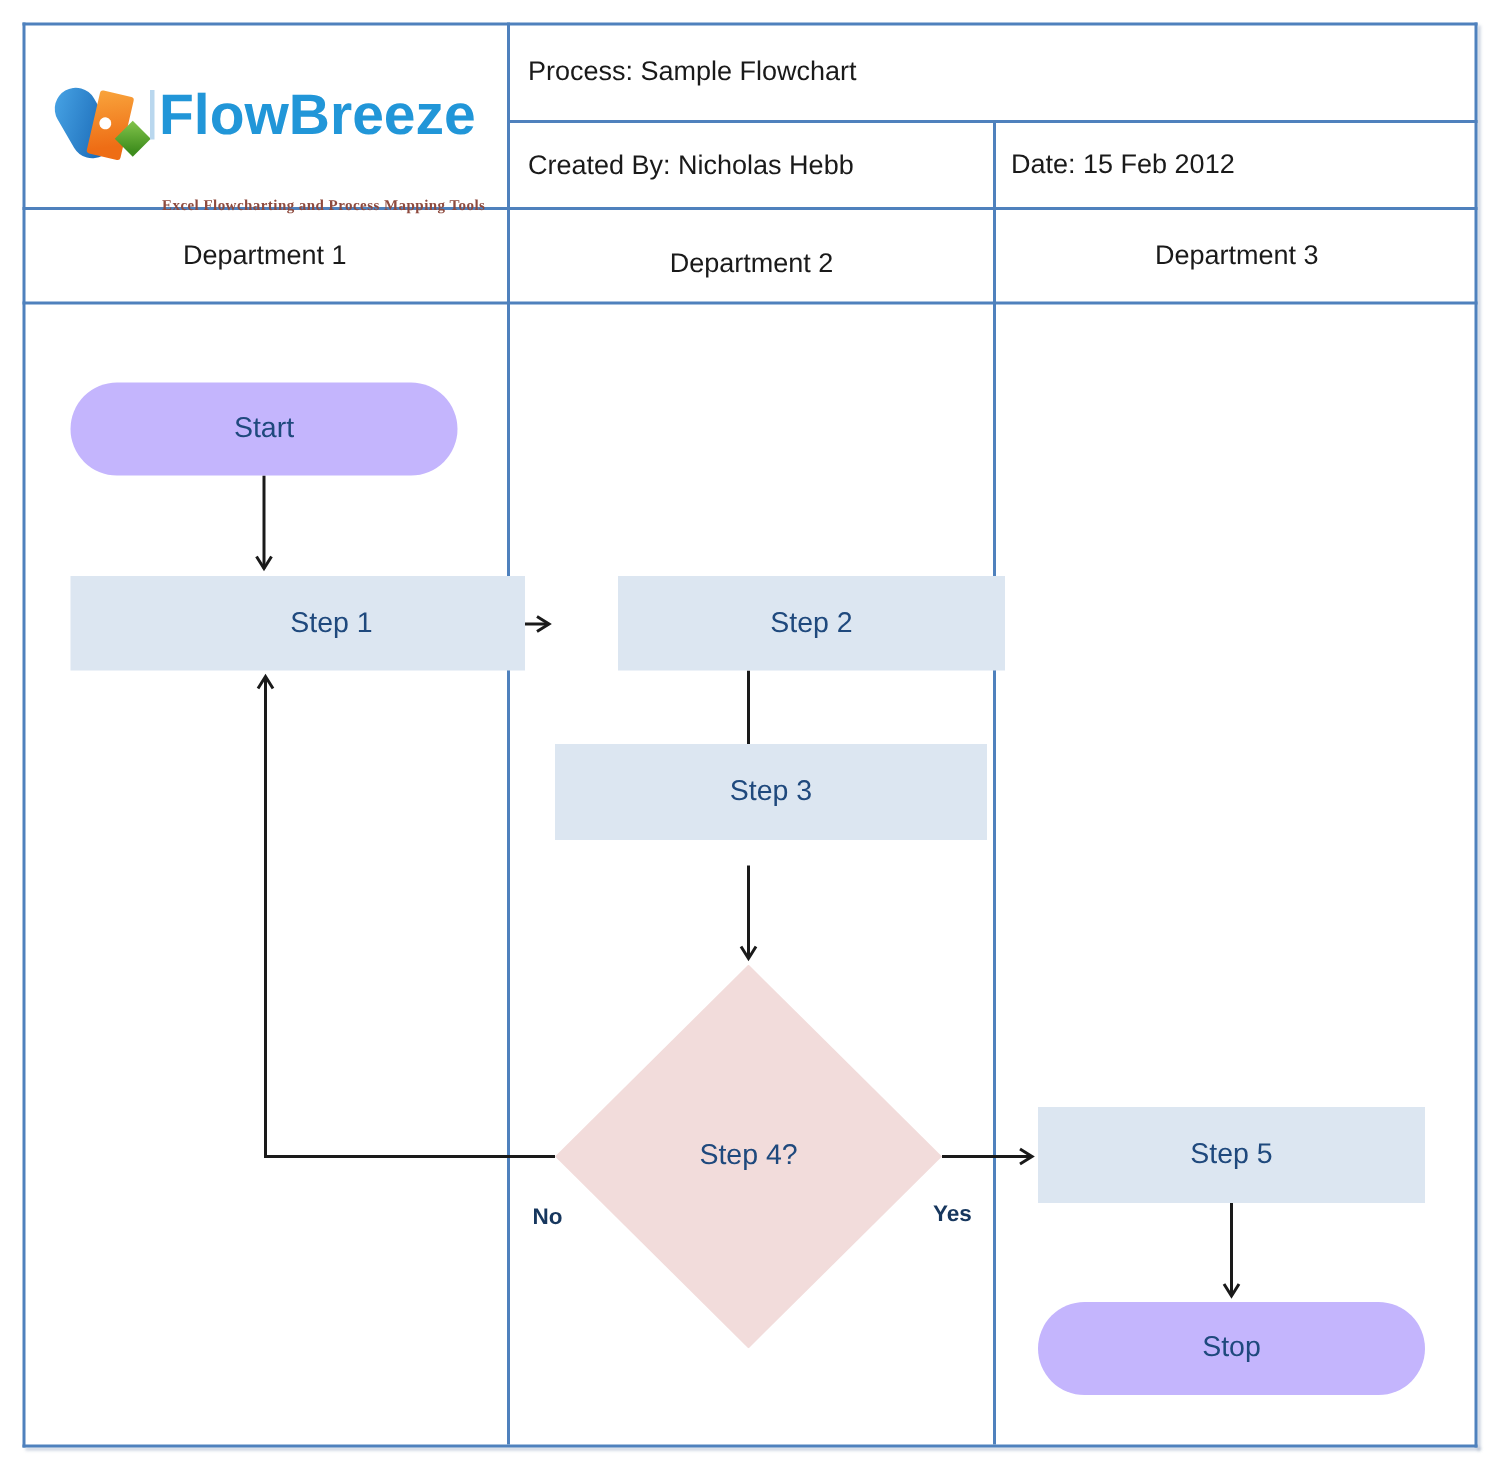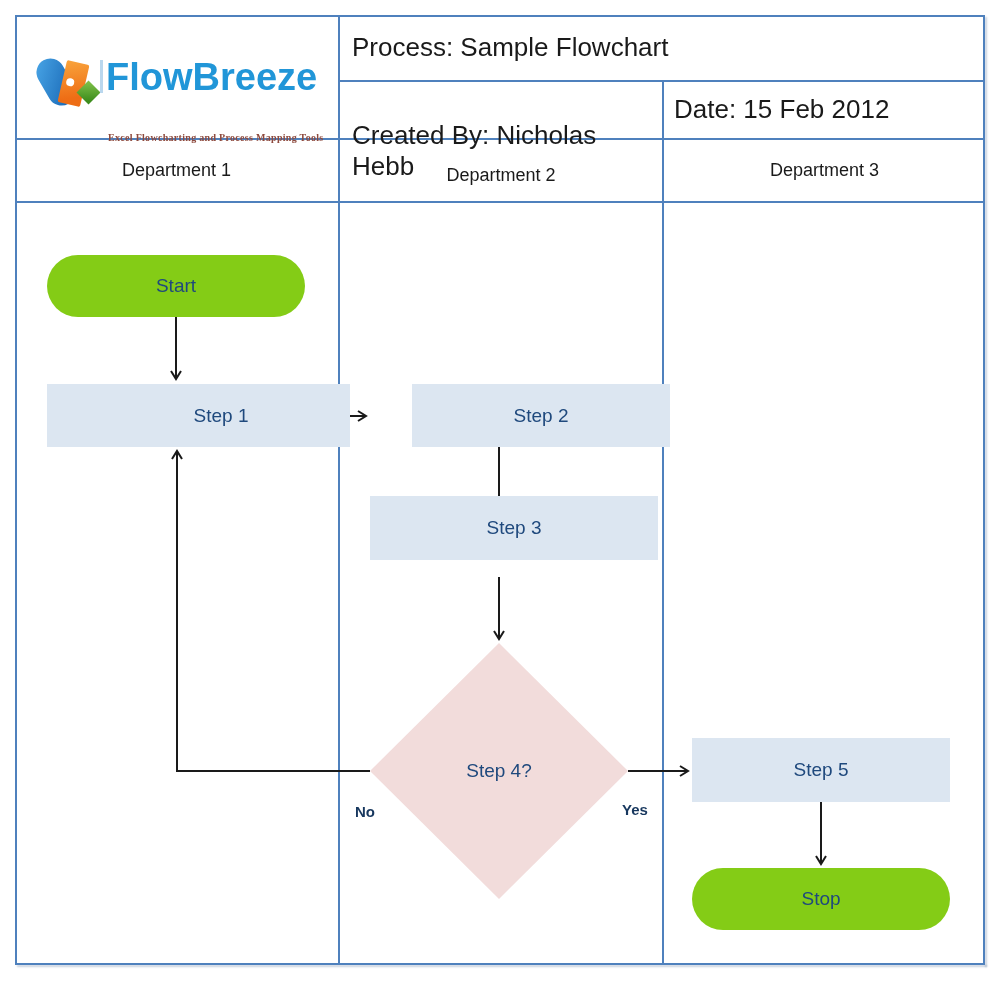--- a/index.html
+++ b/index.html
@@ -1,24 +1,24 @@
 <!DOCTYPE html>
 <html><head>
 <meta charset="utf-8">
 <style>
   html,body{margin:0;padding:0;background:#ffffff;}
   .canvas{position:relative;width:1000px;height:983px;background:#ffffff;
           font-family:"Liberation Sans",sans-serif;overflow:hidden;}
   .gridline{position:absolute;background:#4f81bd;}
   .gridline.shadowed{box-shadow:2px 2px 2px rgba(130,150,180,.45);}
-  .cell-text{position:absolute;color:#1a1a1a;font-size:26px;display:flex;align-items:center;}
+  .cell-text{position:absolute;color:#1a1a1a;font-size:18px;display:flex;align-items:center;}
   .lane-head{position:absolute;color:#1a1a1a;font-size:18px;display:flex;align-items:center;justify-content:center;border-radius:17px;}
   .node{position:absolute;display:flex;align-items:center;justify-content:center;
         color:#1f497d;font-size:19px;}
-  .terminator{background:#84cc16;border-radius:31px;}
+  .terminator{background:#c4b5fd;border-radius:31px;}
   .process{background:#dce6f1;}
   .decision{background:#f2dcdb;clip-path:polygon(50% 0%,100% 50%,50% 100%,0% 50%);}
   .branch-label{position:absolute;color:#17375e;font-size:15px;font-weight:bold;
         display:flex;align-items:center;justify-content:center;}
   .arrows{position:absolute;left:0;top:0;pointer-events:none;}
   
   .logo-piece{position:absolute;}
   .logo-blob{left:42px;top:57px;width:28px;height:50px;border-radius:14px;
         background:linear-gradient(135deg,#4aa7e8 0%,#1968b5 85%);transform:rotate(-30deg);}
   .logo-card{left:62px;top:62px;width:23px;height:43px;border-radius:2px;
@@ -52,21 +52,21 @@
     <div class="logo-piece logo-card">
       <div class="logo-dot"></div>
     </div>
     <div class="logo-piece logo-gem"></div>
     <div class="logo-piece logo-sep"></div>
     <div class="logo-word">FlowBreeze</div>
     <div class="logo-tag">Excel Flowcharting and Process Mapping Tools</div>
   </div>
 
   <div class="cell-text" style="left:352px;top:15px;height:65px;width:620px;">Process: Sample Flowchart</div>
-  <div class="cell-text" style="left:352px;top:80px;height:61px;width:300px;margin-top:40px;">Created By: Nicholas Hebb</div>
+  <div class="cell-text" style="left:352px;top:80px;height:61px;width:300px;">Created By: Nicholas Hebb</div>
   <div class="cell-text" style="left:674px;top:80px;height:58px;width:300px;">Date: 15 Feb 2012</div>
 
   <div class="lane-head" style="left:15px;top:140px;width:323px;height:61px;">Department 1</div>
   <div class="lane-head" style="left:340px;top:140px;width:322px;height:71px;">Department 2</div>
   <div class="lane-head" style="left:664px;top:140px;width:321px;height:61px;">Department 3</div>
 
   <svg class="arrows" width="1000" height="983" viewBox="0 0 1000 983">
     <defs>
       <marker id="ah" markerWidth="14" markerHeight="14" refX="11" refY="7" orient="auto" markerUnits="userSpaceOnUse">
         <path d="M3,2 L11,7 L3,12" fill="none" stroke="#1a1a1a" stroke-width="2"></path>

